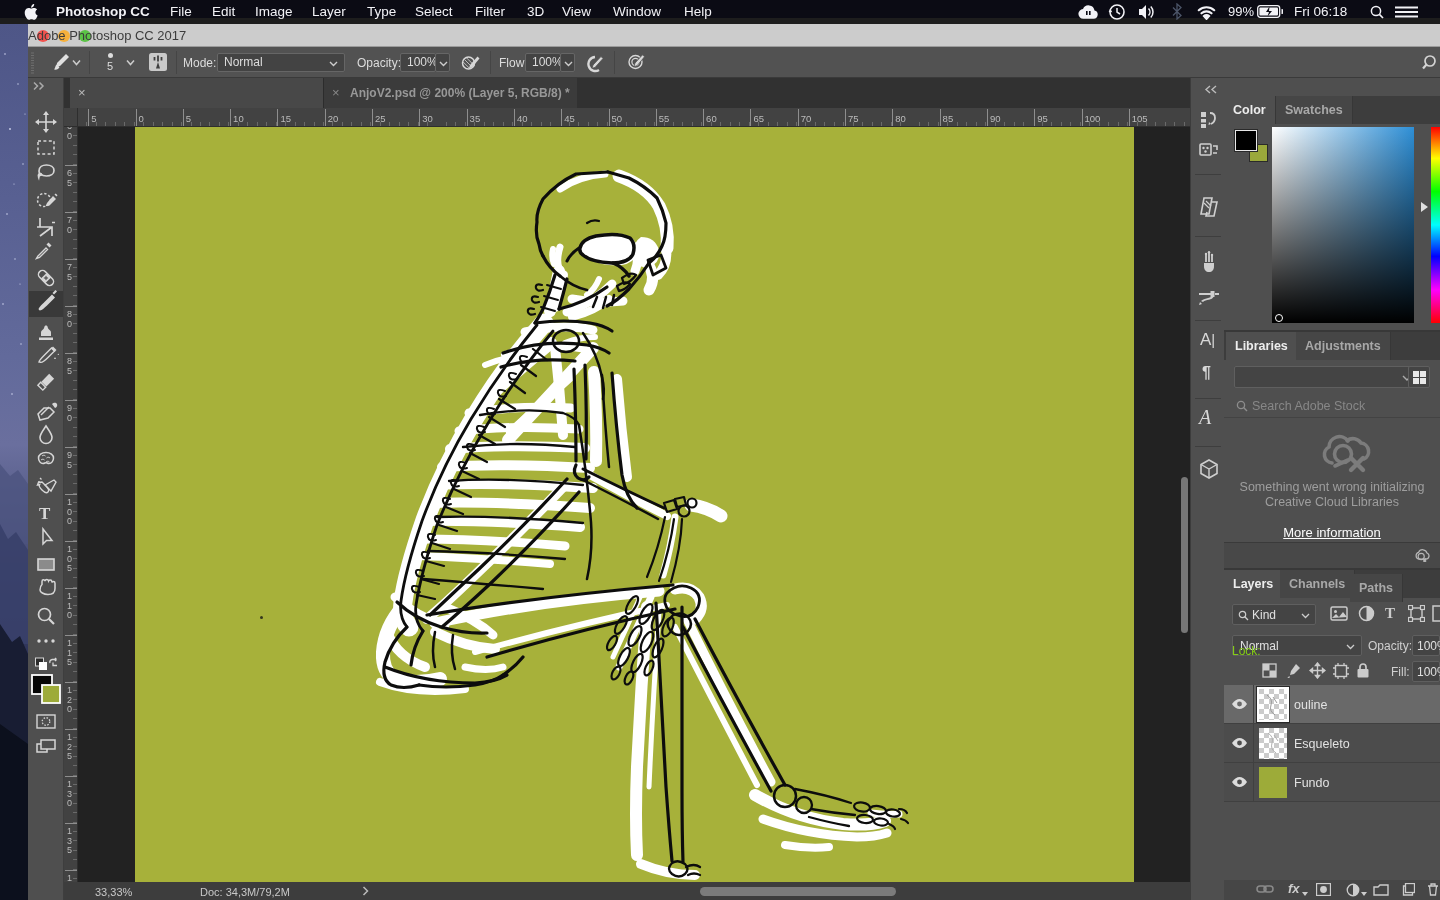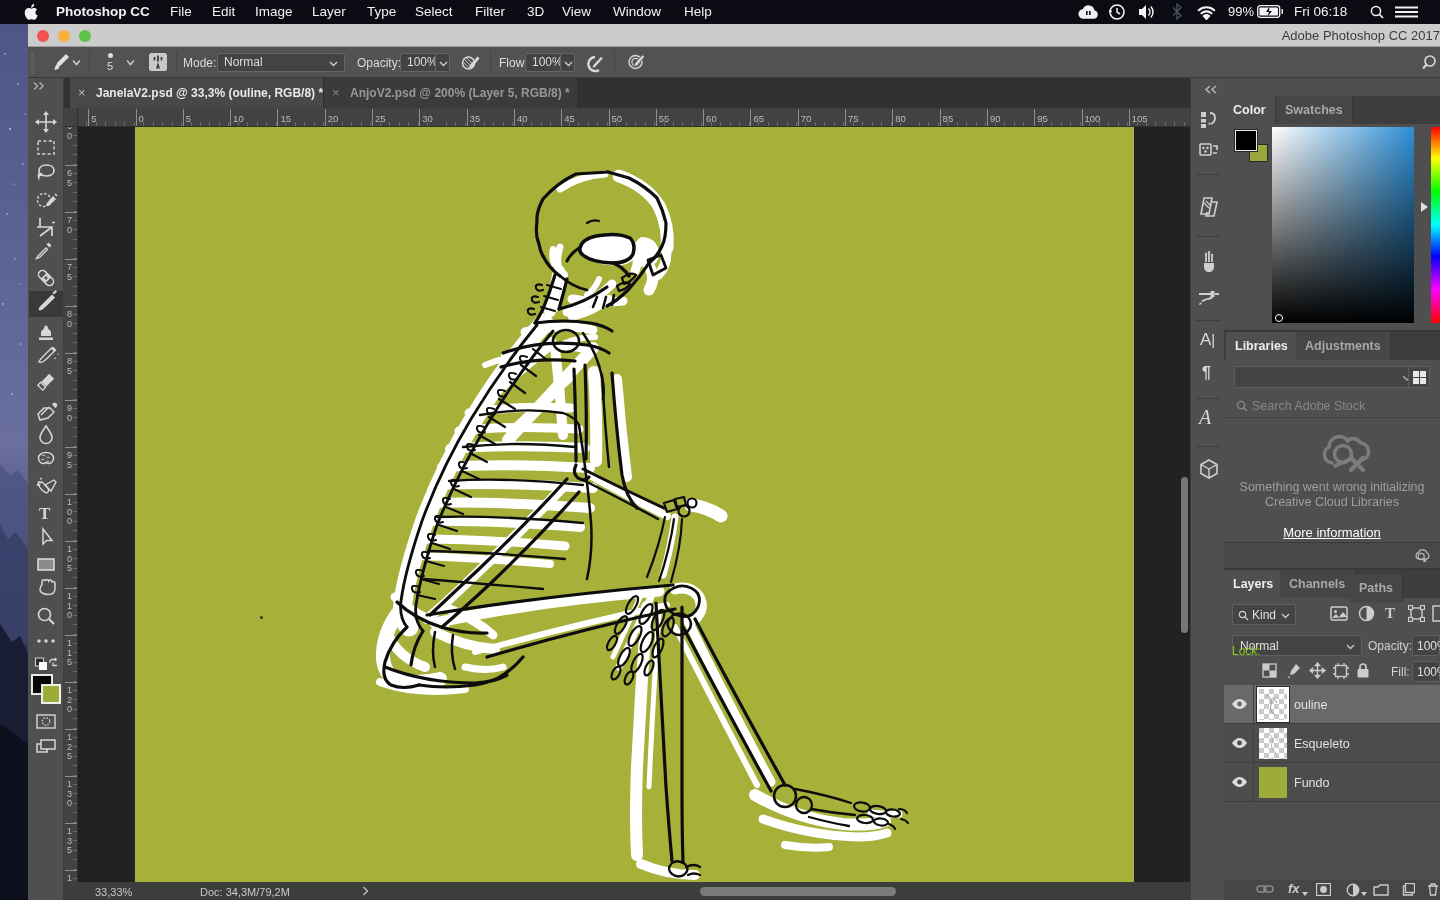--- a/index.html
+++ b/index.html
@@ -1,22 +1,22 @@
 <!DOCTYPE html>
 <html><head><meta charset="utf-8">
 <style>
 *{margin:0;padding:0;box-sizing:border-box}
 html,body{width:1440px;height:900px;overflow:hidden;font-family:"Liberation Sans",sans-serif;background:#1d1d1d}
 .abs{position:absolute}
-#menubar{position:absolute;left:0;top:0;width:1440px;height:24px;background:#0b0b14;color:#f2f2f6;font-size:13.5px}
+#menubar{position:absolute;left:0;top:0;width:1440px;height:18px;background:#0b0b14;color:#f2f2f6;font-size:13.5px}
 #menubar .mi{position:absolute;top:4px;white-space:nowrap}
 #wall{position:absolute;left:0;top:24px;width:28px;height:876px;background:linear-gradient(180deg,#4e5687 0%,#575f91 18%,#626a9b 38%,#6a6f9e 48%,#555b86 56%,#3d436c 64%,#2e3459 72%,#20264a 80%,#101426 88%,#0a0d14 100%)}
 #titlebar{position:absolute;left:28px;top:24px;width:1412px;height:23px;background:#cccccc;border-bottom:1px solid #9b9b9b}
 .tl{position:absolute;top:30px;width:12px;height:12px;border-radius:50%}
-#title{position:absolute;top:28px;left:28px;width:1412px;text-align:right;font-size:13px;color:#3c3c3c}
+#title{position:absolute;top:28px;left:28px;width:1412px;text-align:left;font-size:13px;color:#3c3c3c}
 #optbar{position:absolute;left:28px;top:47px;width:1412px;height:31px;background:#525252;border-bottom:1px solid #3a3a3a;color:#dcdcdc;font-size:12px}
 .obx{position:absolute;background:#434343;border:1px solid #666;border-radius:2px;height:19px;color:#ddd;font-size:12px;line-height:17px;padding-left:6px}
 #toolbar{position:absolute;left:28px;top:78px;width:36px;height:822px;background:#4f4f4f;border-right:1px solid #3e3e3e}
 #tabbar{position:absolute;left:64px;top:78px;width:1126px;height:30px;background:#313131}
 .ptab{position:absolute;top:0;height:30px;font-size:12px;line-height:30px;white-space:nowrap}
 #rulerc{position:absolute;left:64px;top:108px;width:14px;height:19px;background:#424242;border-right:1px solid #2e2e2e;border-bottom:1px solid #2e2e2e}
 #rulert{position:absolute;left:78px;top:108px;width:1112px;height:19px;background:#424242;border-bottom:1px solid #2e2e2e;overflow:hidden}
 #rulerl{position:absolute;left:64px;top:127px;width:14px;height:755px;background:#424242;border-right:1px solid #2e2e2e;overflow:hidden}
 #docarea{position:absolute;left:78px;top:127px;width:1112px;height:755px;background:#222}
 #canvas{position:absolute;left:57px;top:0;width:999px;height:755px;background:#a7b13a}
@@ -264,21 +264,20 @@
  </g>
  <g>
   <rect x="13" y="662" width="14" height="9" fill="none" stroke="#d6d6d6" stroke-width="1.5"></rect>
   <path d="M13 666h-4v8h10v-3" fill="none" stroke="#d6d6d6" stroke-width="1.5"></path>
  </g>
 </svg>
 
 <div id="tabbar">
  <div class="ptab" style="left:6px;width:253px;background:#484848;color:#e8e8e8;font-weight:bold">
       <span style="position:absolute;left:8px;top:0;color:#bbb;font-weight:normal;font-size:13px">×</span>
-      <span style="position:absolute;left:26px;top:0">JanelaV2.psd @ 33,3% (ouline, RGB/8) *</span>
     </div>
  <div class="ptab" style="left:259px;width:254px;background:#3b3b3b;color:#9b9b9b;border-left:1px solid #2c2c2c">
       <span style="position:absolute;left:8px;top:0;color:#888;font-size:13px">×</span>
       <span style="position:absolute;left:26px;top:0;font-weight:bold;color:#989898">AnjoV2.psd @ 200% (Layer 5, RGB/8) *</span>
     </div>
 </div>
 
 <div id="rulerc"></div>
 <div id="rulert">
     <div class="abs" style="left:0;top:0;width:1112px;height:19px;background:repeating-linear-gradient(90deg,#424242 0px,#424242 8.5px,#6a6a6a 8.5px,#6a6a6a 9.46px)"></div>
@@ -697,21 +696,21 @@
         <circle cx="8" cy="8" r="3.4" fill="none" stroke="#b5b5b5" stroke-width="1.3"></circle>
         <path d="M10.3 10.3 13.5 13.5M13.5 10.3 10.3 13.5" stroke="#b5b5b5" stroke-width="1.6"></path>
       </svg>
  </div>
 
  <div class="abs" style="left:0;top:490px;width:216px;height:2px;background:#383838"></div>
  <div class="phead" style="top:492px"></div>
  <div class="ptab2 act" style="left:0;top:492px">Layers</div>
  <div class="ptab2" style="left:56px;top:492px">Channels</div>
  <div class="ptab2" style="left:126px;top:496px">Paths</div>
- <div class="ddown" style="left:8px;top:526px;width:64px;height:21px">
+ <div class="ddown" style="left:8px;top:526px;width:84px;height:21px">
   <svg class="abs" style="left:5px;top:5px" width="11" height="11">
         <circle cx="4.5" cy="4.5" r="3.2" fill="none" stroke="#ccc" stroke-width="1.2"></circle>
         <path d="M6.8 6.8 10 10" stroke="#ccc" stroke-width="1.3"></path>
       </svg>
   <span style="position:absolute;left:19px;top:3px;font-size:12px;color:#e0e0e0">Kind</span>
   <svg class="abs" style="right:5px;top:8px" width="9" height="6">
         <path d="M1 1l3.5 3.5L8 1" stroke="#ccc" stroke-width="1.3" fill="none"></path>
       </svg>
  </div>
  <svg class="abs" style="left:106px;top:528px" width="18" height="16" viewBox="0 0 18 16">

